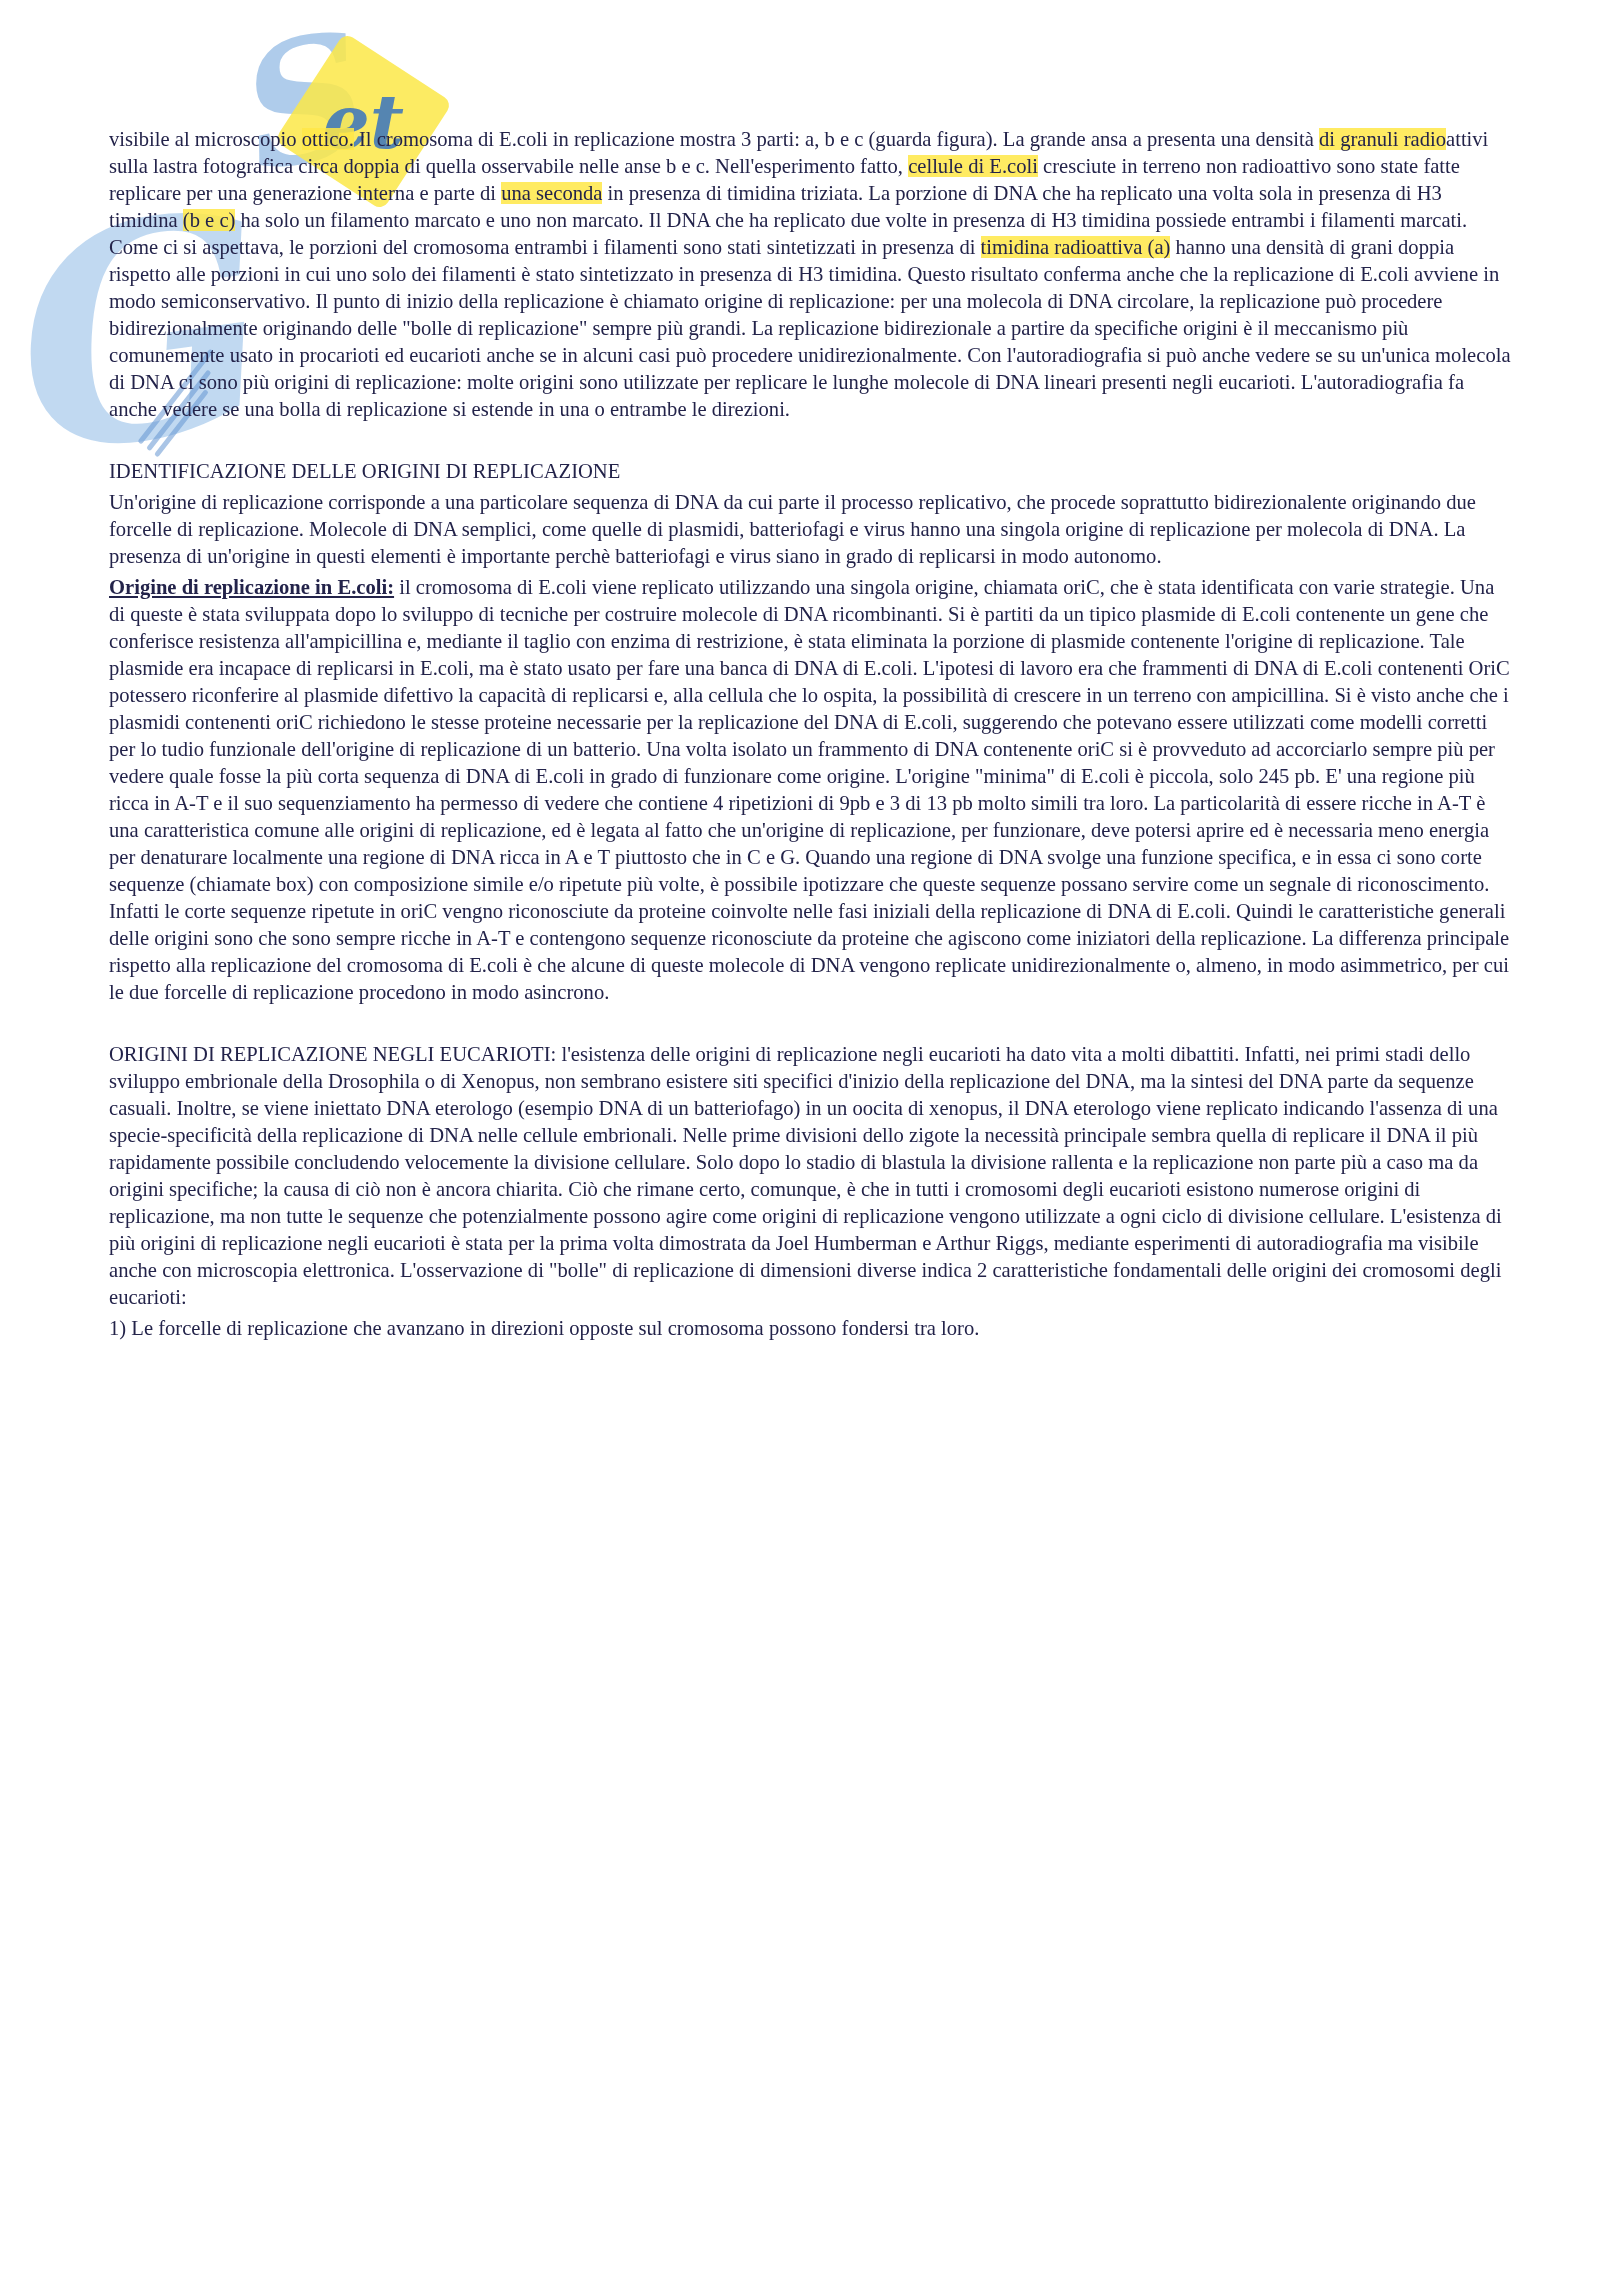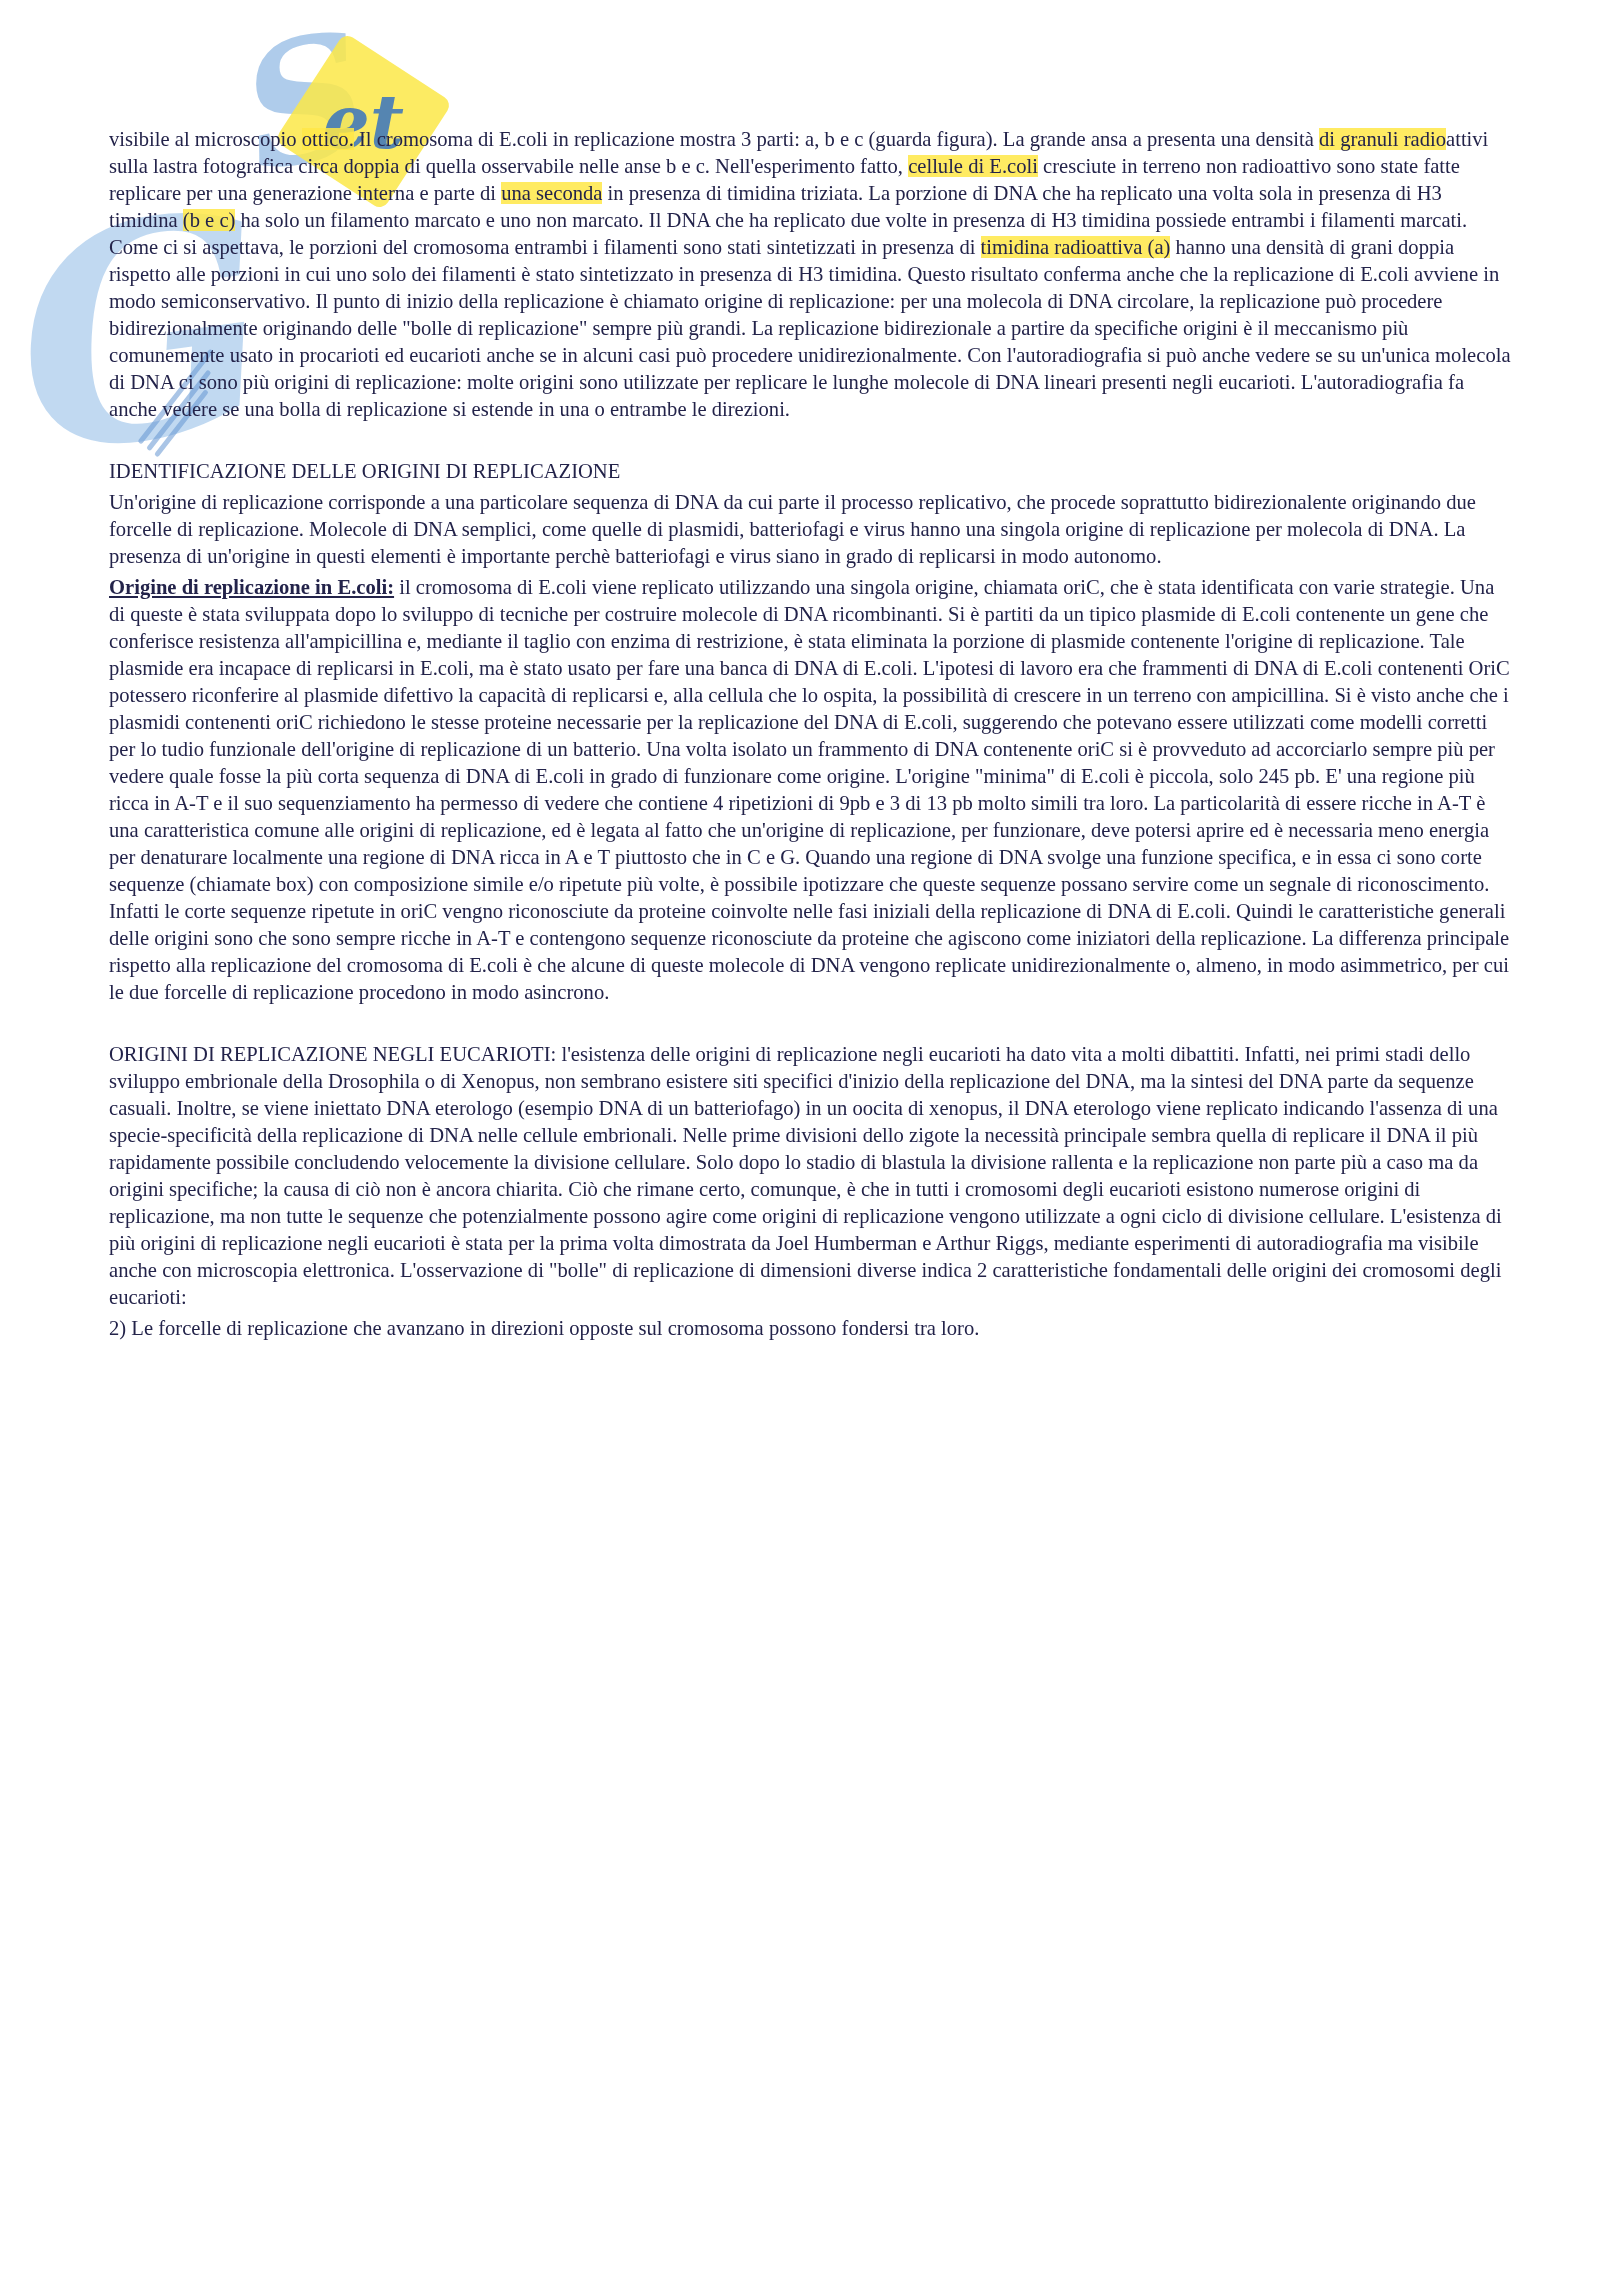--- a/index.html
+++ b/index.html
@@ -113,17 +113,17 @@
   </div>
 
   <div class="content" id="content">
       <p class="block"><span>visibile al microscopio </span><span class="hl">ottico.</span><span> Il cromosoma di E.coli in replicazione mostra 3 parti: a, b e c (guarda figura). La grande ansa a presenta una densità </span><span class="hl">di granuli radio</span><span>attivi sulla lastra fotografica circa doppia di quella osservabile nelle anse b e c. Nell'esperimento fatto, </span><span class="hl">cellule di E.coli</span><span> cresciute in terreno non radioattivo sono state fatte replicare per una generazione interna e parte di </span><span class="hl">una seconda</span><span> in presenza di timidina triziata. La porzione di DNA che ha replicato una volta sola in presenza di H3 timidina </span><span class="hl">(b e c)</span><span> ha solo un filamento marcato e uno non marcato. Il DNA che ha replicato due volte in presenza di H3 timidina possiede entrambi i filamenti marcati. Come ci si aspettava, le porzioni del cromosoma entrambi i filamenti sono stati sintetizzati in presenza di </span><span class="hl">timidina radioattiva (a)</span><span> hanno una densità di grani doppia rispetto alle porzioni in cui uno solo dei filamenti è stato sintetizzato in presenza di H3 timidina. Questo risultato conferma anche che la replicazione di E.coli avviene in modo semiconservativo. Il punto di inizio della replicazione è chiamato origine di replicazione: per una molecola di DNA circolare, la replicazione può procedere bidirezionalmente originando delle "bolle di replicazione" sempre più grandi. La replicazione bidirezionale a partire da specifiche origini è il meccanismo più comunemente usato in procarioti ed eucarioti anche se in alcuni casi può procedere unidirezionalmente. Con l'autoradiografia si può anche vedere se su un'unica molecola di DNA ci sono più origini di replicazione: molte origini sono utilizzate per replicare le lunghe molecole di DNA lineari presenti negli eucarioti. L'autoradiografia fa anche vedere se una bolla di replicazione si estende in una o entrambe le direzioni.</span></p>
       <div class="spacer"></div>
       <p class="block"><span>IDENTIFICAZIONE DELLE ORIGINI DI REPLICAZIONE</span></p>
       <p class="block"><span>Un'origine di replicazione corrisponde a una particolare sequenza di DNA da cui parte il processo replicativo, che procede soprattutto bidirezionalente originando due forcelle di replicazione. Molecole di DNA semplici, come quelle di plasmidi, batteriofagi e virus hanno una singola origine di replicazione per molecola di DNA. La presenza di un'origine in questi elementi è importante perchè batteriofagi e virus siano in grado di replicarsi in modo autonomo.</span></p>
       <p class="block"><span class="bold">Origine di replicazione in E.coli:</span><span> il cromosoma di E.coli viene replicato utilizzando una singola origine, chiamata oriC, che è stata identificata con varie strategie. Una di queste è stata sviluppata dopo lo sviluppo di tecniche per costruire molecole di DNA ricombinanti. Si è partiti da un tipico plasmide di E.coli contenente un gene che conferisce resistenza all'ampicillina e, mediante il taglio con enzima di restrizione, è stata eliminata la porzione di plasmide contenente l'origine di replicazione. Tale plasmide era incapace di replicarsi in E.coli, ma è stato usato per fare una banca di DNA di E.coli. L'ipotesi di lavoro era che frammenti di DNA di E.coli contenenti OriC potessero riconferire al plasmide difettivo la capacità di replicarsi e, alla cellula che lo ospita, la possibilità di crescere in un terreno con ampicillina. Si è visto anche che i plasmidi contenenti oriC richiedono le stesse proteine necessarie per la replicazione del DNA di E.coli, suggerendo che potevano essere utilizzati come modelli corretti per lo tudio funzionale dell'origine di replicazione di un batterio. Una volta isolato un frammento di DNA contenente oriC si è provveduto ad accorciarlo sempre più per vedere quale fosse la più corta sequenza di DNA di E.coli in grado di funzionare come origine. L'origine "minima" di E.coli è piccola, solo 245 pb. E' una regione più ricca in A-T e il suo sequenziamento ha permesso di vedere che contiene 4 ripetizioni di 9pb e 3 di 13 pb molto simili tra loro. La particolarità di essere ricche in A-T è una caratteristica comune alle origini di replicazione, ed è legata al fatto che un'origine di replicazione, per funzionare, deve potersi aprire ed è necessaria meno energia per denaturare localmente una regione di DNA ricca in A e T piuttosto che in C e G. Quando una regione di DNA svolge una funzione specifica, e in essa ci sono corte sequenze (chiamate box) con composizione simile e/o ripetute più volte, è possibile ipotizzare che queste sequenze possano servire come un segnale di riconoscimento. Infatti le corte sequenze ripetute in oriC vengno riconosciute da proteine coinvolte nelle fasi iniziali della replicazione di DNA di E.coli. Quindi le caratteristiche generali delle origini sono che sono sempre ricche in A-T e contengono sequenze riconosciute da proteine che agiscono come iniziatori della replicazione. La differenza principale rispetto alla replicazione del cromosoma di E.coli è che alcune di queste molecole di DNA vengono replicate unidirezionalmente o, almeno, in modo asimmetrico, per cui le due forcelle di replicazione procedono in modo asincrono.</span></p>
       <div class="spacer"></div>
       <p class="block"><span>ORIGINI DI REPLICAZIONE NEGLI EUCARIOTI: l'esistenza delle origini di replicazione negli eucarioti ha dato vita a molti dibattiti. Infatti, nei primi stadi dello sviluppo embrionale della Drosophila o di Xenopus, non sembrano esistere siti specifici d'inizio della replicazione del DNA, ma la sintesi del DNA parte da sequenze casuali. Inoltre, se viene iniettato DNA eterologo (esempio DNA di un batteriofago) in un oocita di xenopus, il DNA eterologo viene replicato indicando l'assenza di una specie-specificità della replicazione di DNA nelle cellule embrionali. Nelle prime divisioni dello zigote la necessità principale sembra quella di replicare il DNA il più rapidamente possibile concludendo velocemente la divisione cellulare. Solo dopo lo stadio di blastula la divisione rallenta e la replicazione non parte più a caso ma da origini specifiche; la causa di ciò non è ancora chiarita. Ciò che rimane certo, comunque, è che in tutti i cromosomi degli eucarioti esistono numerose origini di replicazione, ma non tutte le sequenze che potenzialmente possono agire come origini di replicazione vengono utilizzate a ogni ciclo di divisione cellulare. L'esistenza di più origini di replicazione negli eucarioti è stata per la prima volta dimostrata da Joel Humberman e Arthur Riggs, mediante esperimenti di autoradiografia ma visibile anche con microscopia elettronica. L'osservazione di "bolle" di replicazione di dimensioni diverse indica 2 caratteristiche fondamentali delle origini dei cromosomi degli eucarioti:</span></p>
-      <p class="block"><span>2) Le forcelle di replicazione che avanzano in direzioni opposte sul cromosoma possono fondersi tra loro.</span></p>
+      <p class="block"><span>1) Le forcelle di replicazione che avanzano in direzioni opposte sul cromosoma possono fondersi tra loro.</span></p>
     </div>
 
 </div>
 
 
 </body></html>

